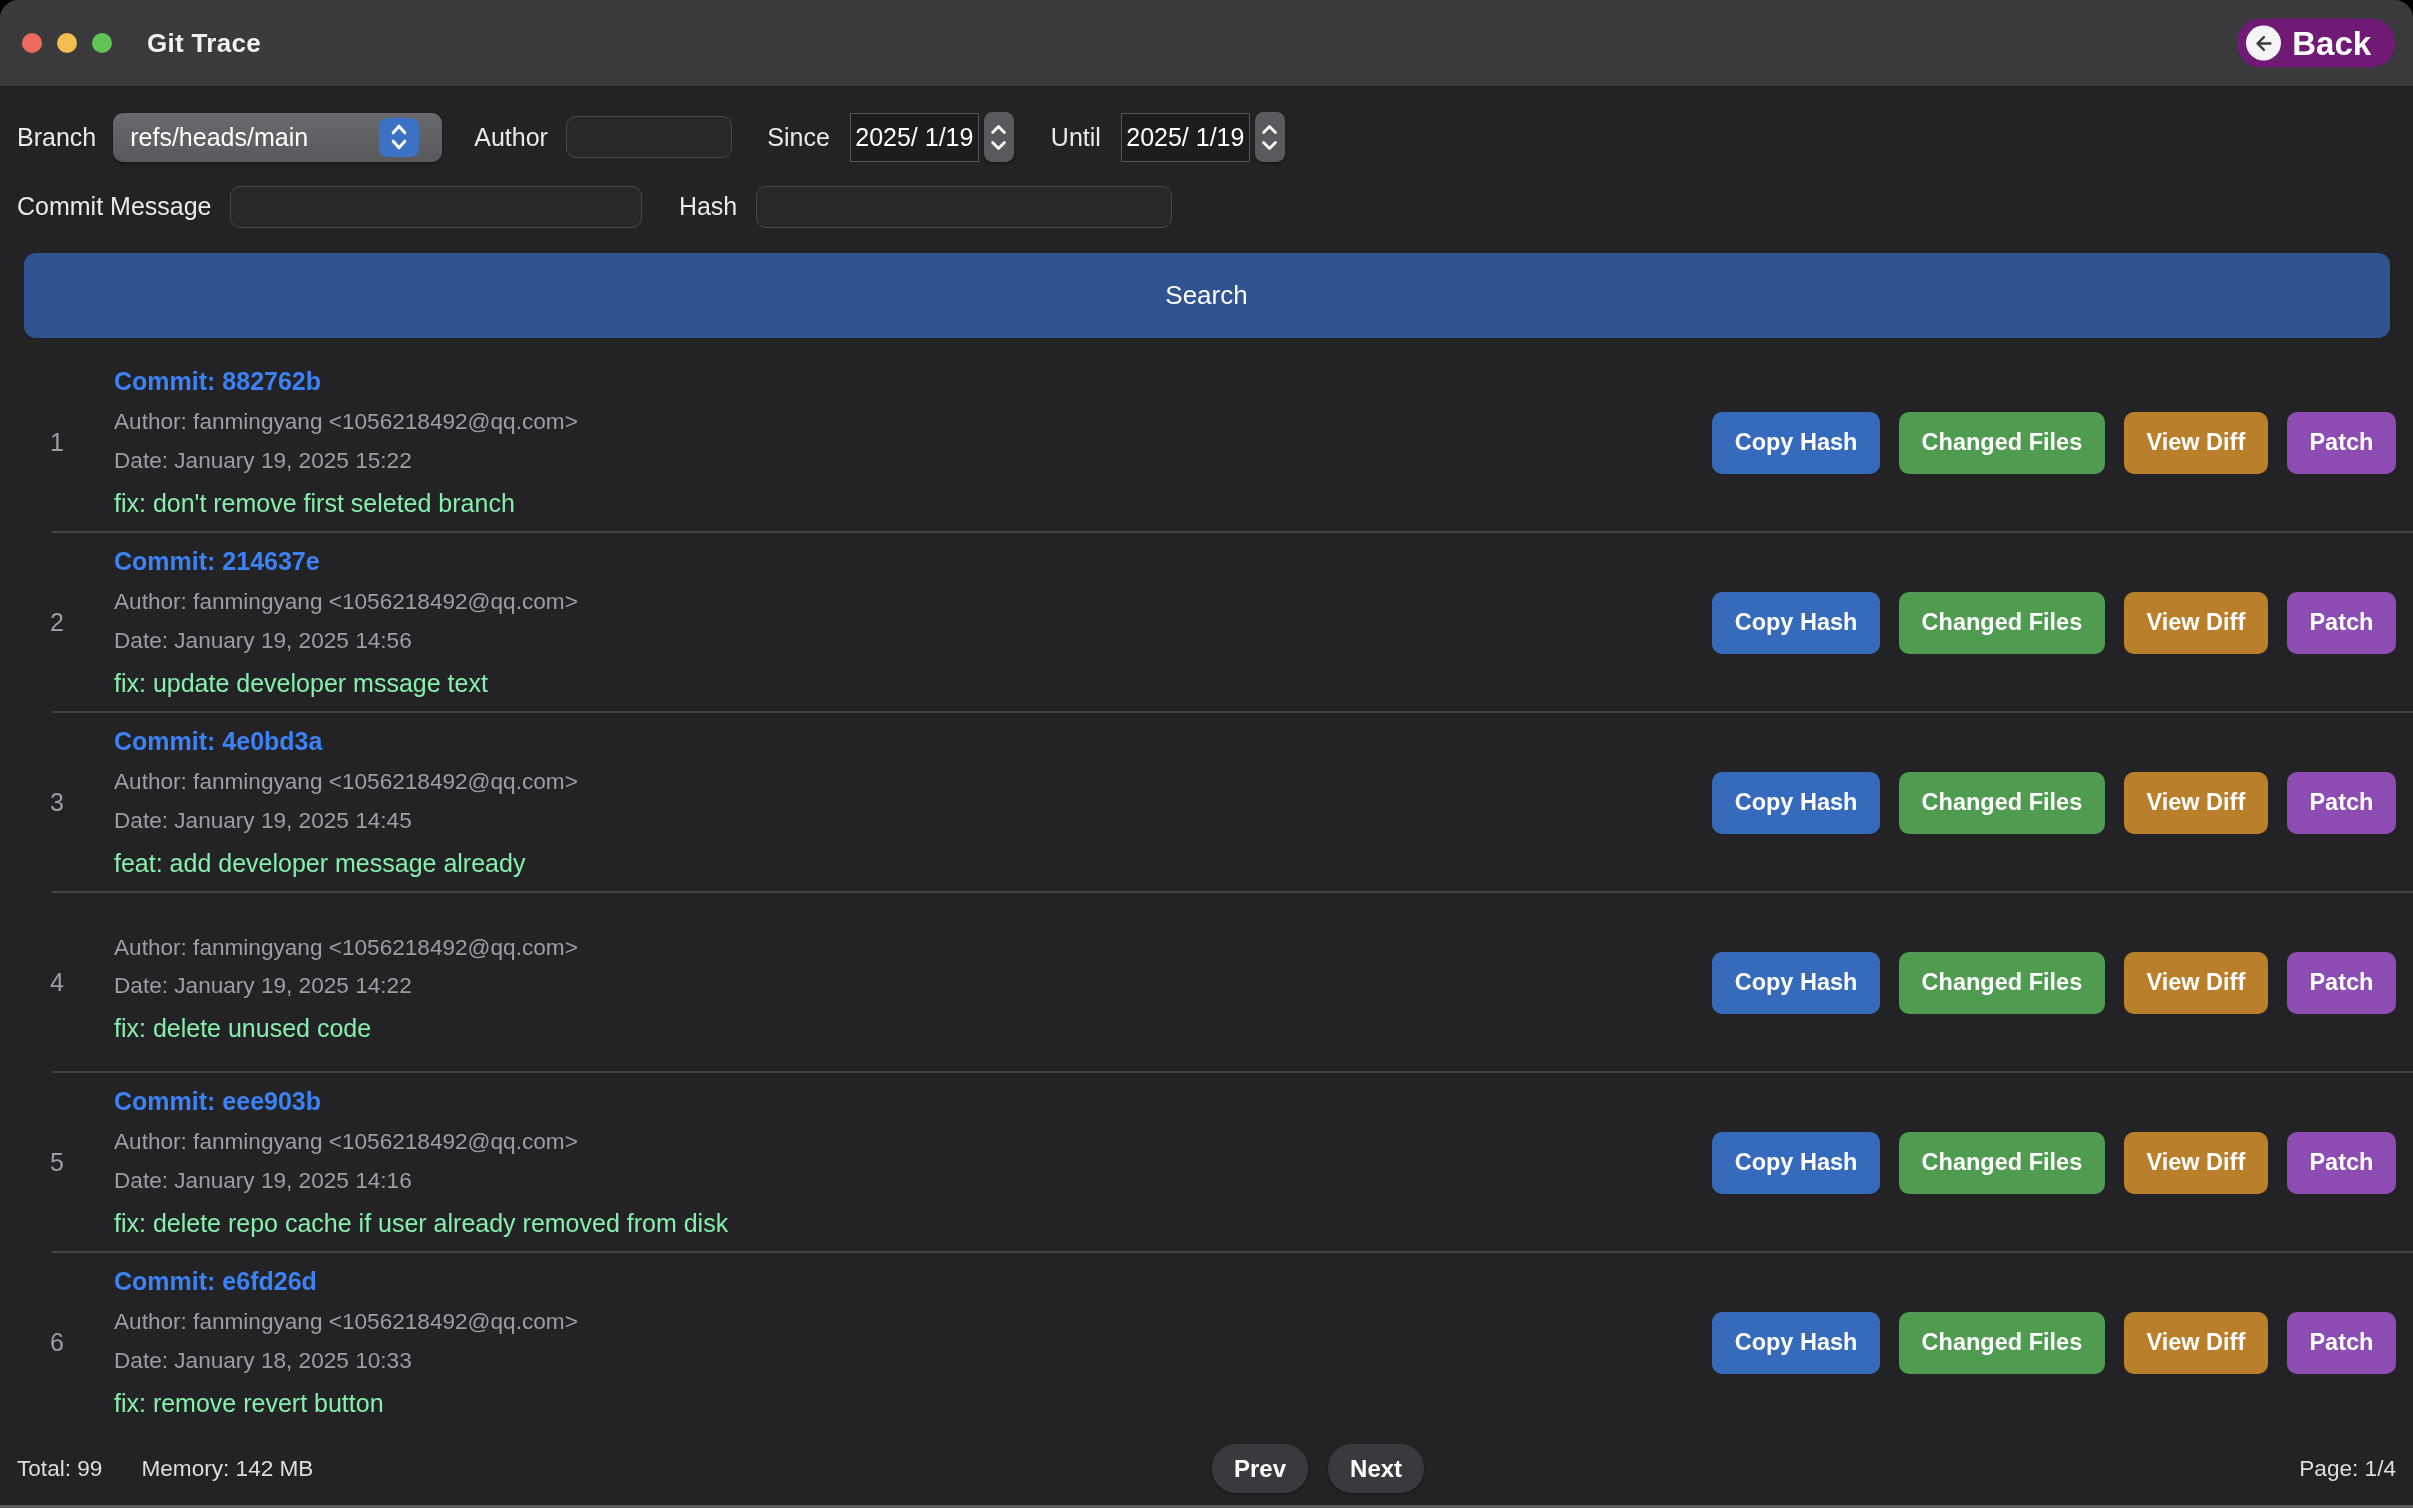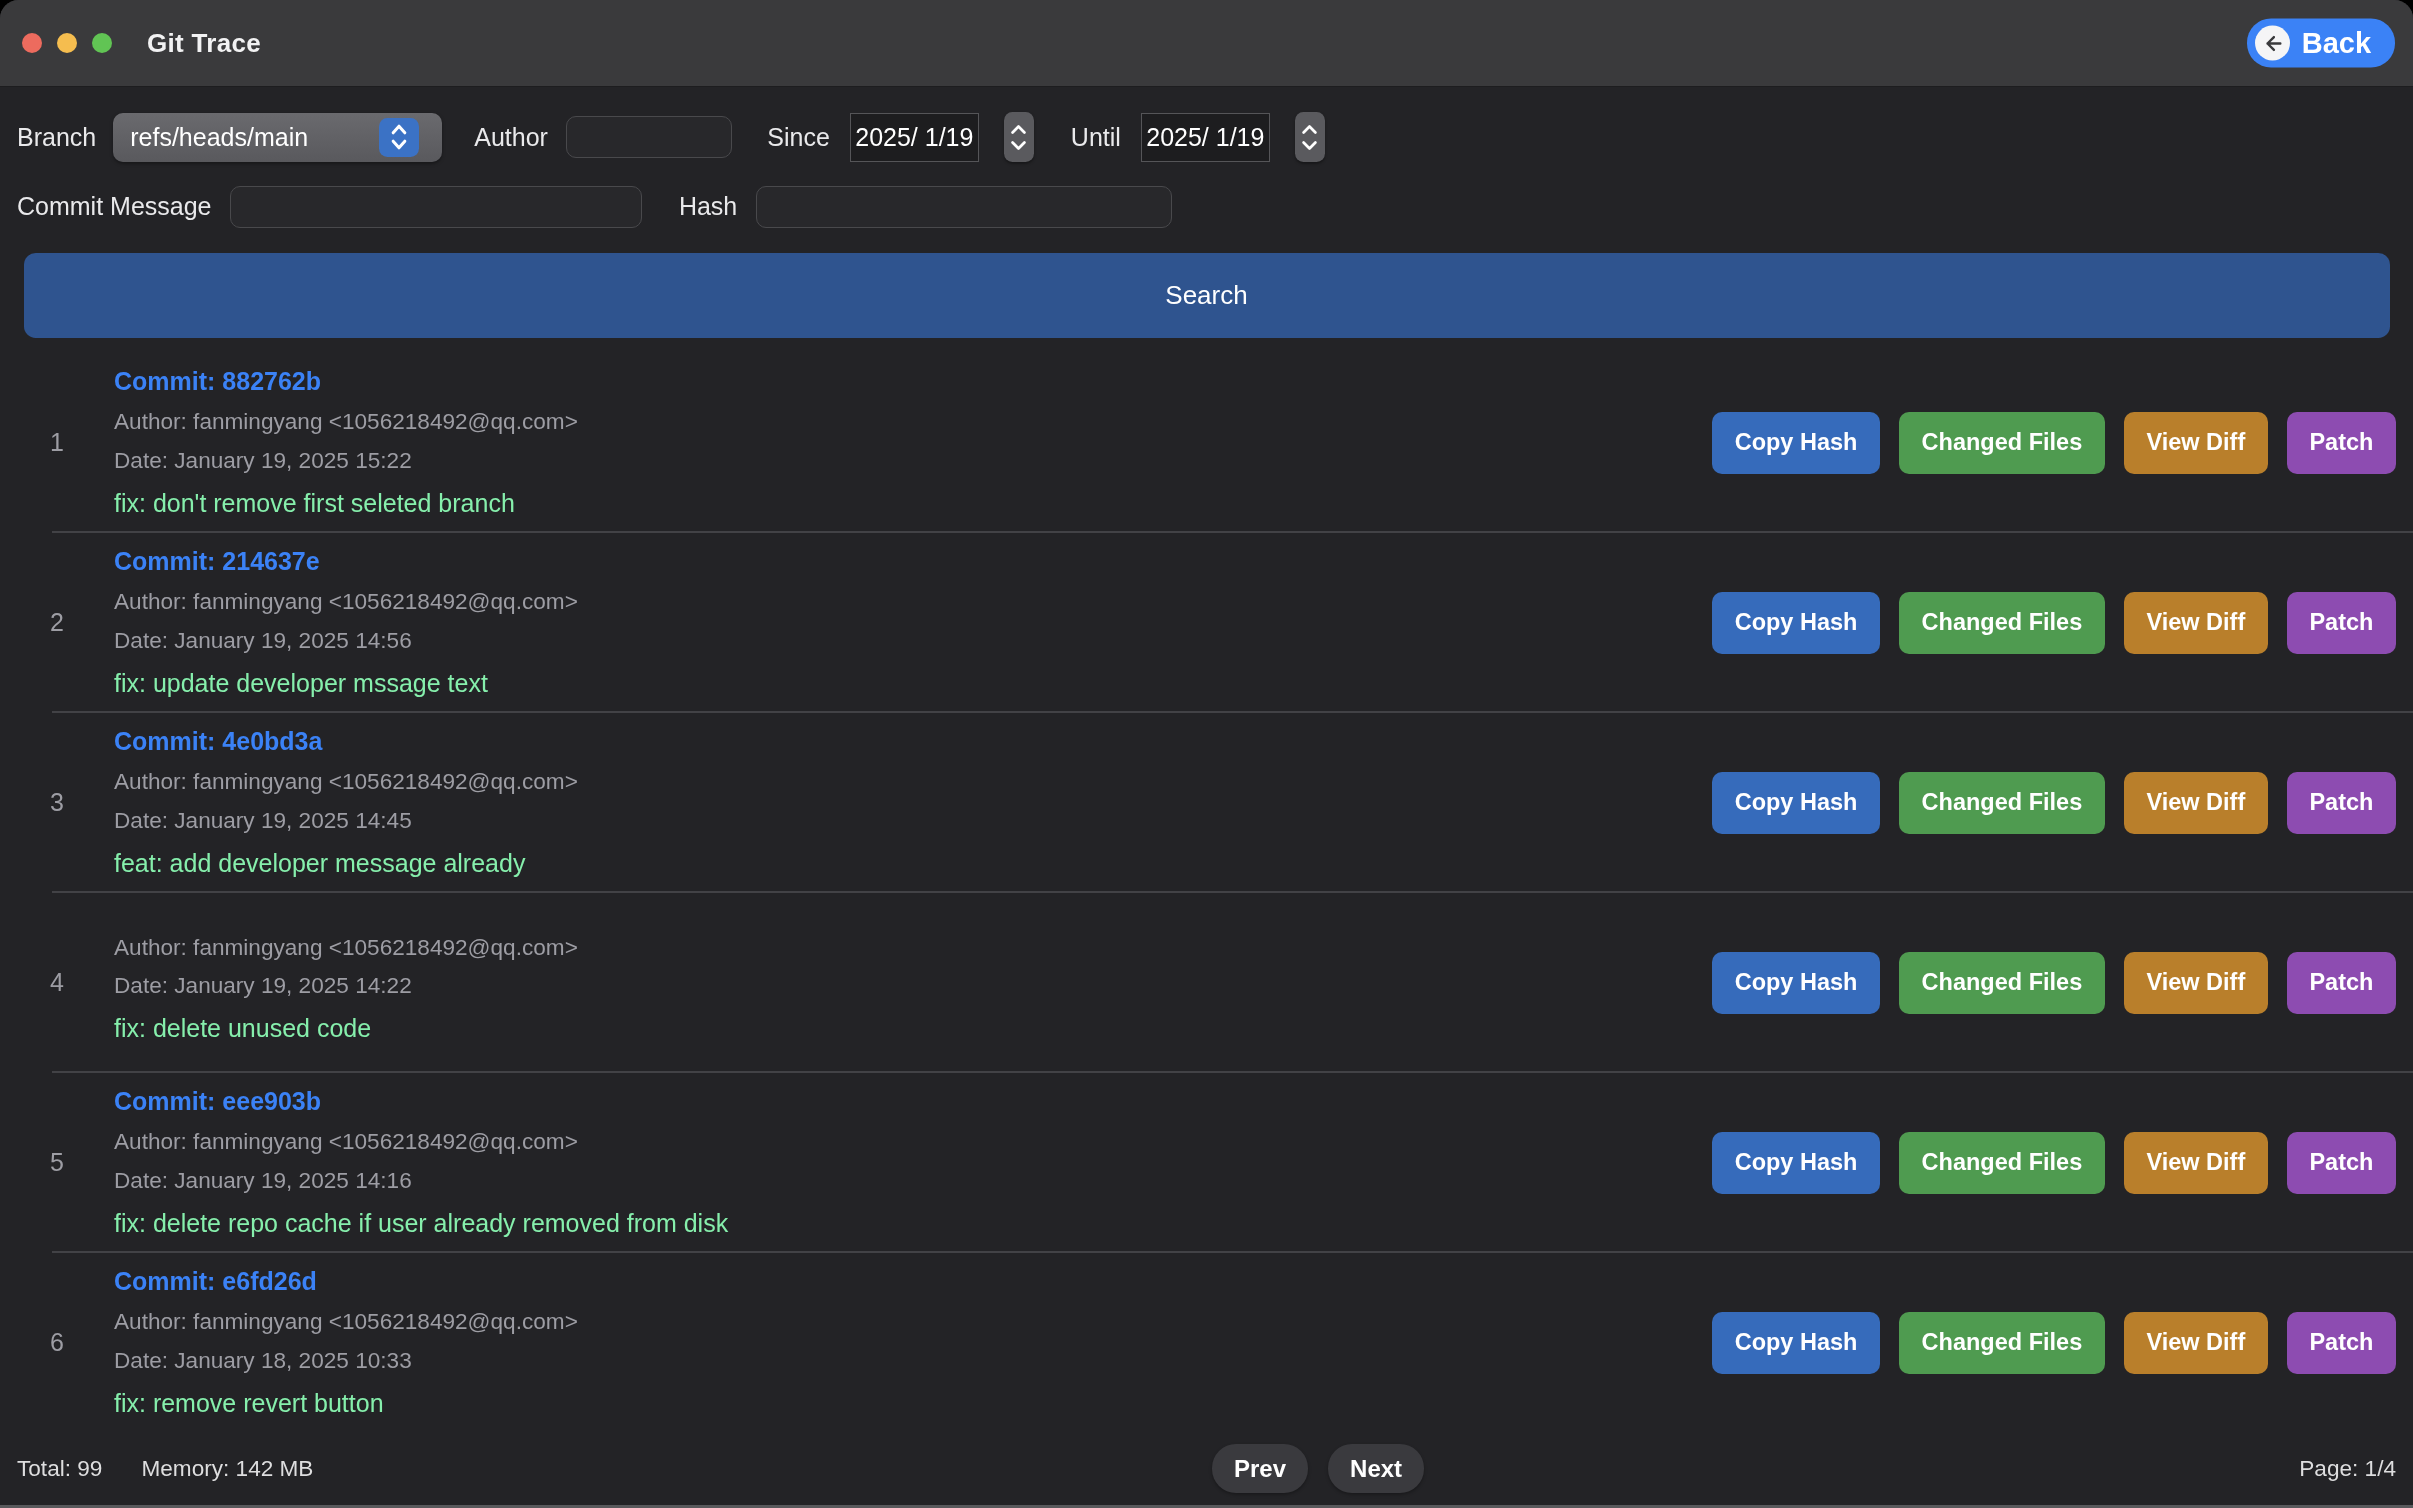--- a/index.html
+++ b/index.html
@@ -24,23 +24,23 @@
     position:relative;
   }
   .traffic-lights { display:flex; gap:15px; margin-left:22px; }
   .tl { width:20px; height:20px; border-radius:50%; }
   .tl.red    { background:#ed6b5e; }
   .tl.yellow { background:#f5bd4f; }
   .tl.green  { background:#61c454; }
   .app-title { margin-left:35px; font-size:26px; font-weight:bold; color:#f2f2f3; letter-spacing:0.3px; }
   .back-btn {
     position:absolute; right:18.4px; top:50%; transform:translateY(-50%);
-    height:49px; background:#3b82f6; border:none; border-radius:24px;
+    height:49px; background:#701a75; border:none; border-radius:24px;
     display:flex; align-items:center; gap:11.7px; padding:0 23.5px 0 8.4px;
-    color:#fff; font-size:29px; font-weight:bold; cursor:pointer;
+    color:#fff; font-size:33px; font-weight:bold; cursor:pointer;
   }
   .back-circle {
     width:35px; height:35px; border-radius:50%; background:#f5f5f6;
     display:flex; align-items:center; justify-content:center;
   }
 
   
   .filters { padding:25px 17px 0 17px; flex:0 0 auto; }
   .filter-row { display:flex; align-items:center; font-size:25px; color:#e9e9eb; }
   .filter-row + .filter-row { margin-top:23.5px; }
@@ -66,21 +66,21 @@
 
   .text-input {
     height:42px; background:#28282b; border:1.7px solid #49494c; border-radius:10px;
     color:#f0f0f2; font-size:23.5px; padding:0 13.4px; outline:none;
     font-family:"Liberation Sans","DejaVu Sans",sans-serif;
   }
   .author-input { width:166px; margin-left:18.4px; }
   .msg-input { width:412px; margin-left:18.4px; }
   .hash-input { width:416px; margin-left:18.4px; }
 
-  .date-group { display:flex; align-items:center;gap:20px; }
+  .date-group { display:flex; align-items:center; }
   .date-field {
     margin-left:20px;
     width:129px; height:49px;
     background:#1d1d1f; border:1.7px solid #555558;
     display:flex; align-items:center; justify-content:center;
     font-size:25px; color:#ffffff; white-space:pre; cursor:text;
   }
   .stepper {
     margin-left:5px;
     width:30px; height:50px; border-radius:8.4px;

